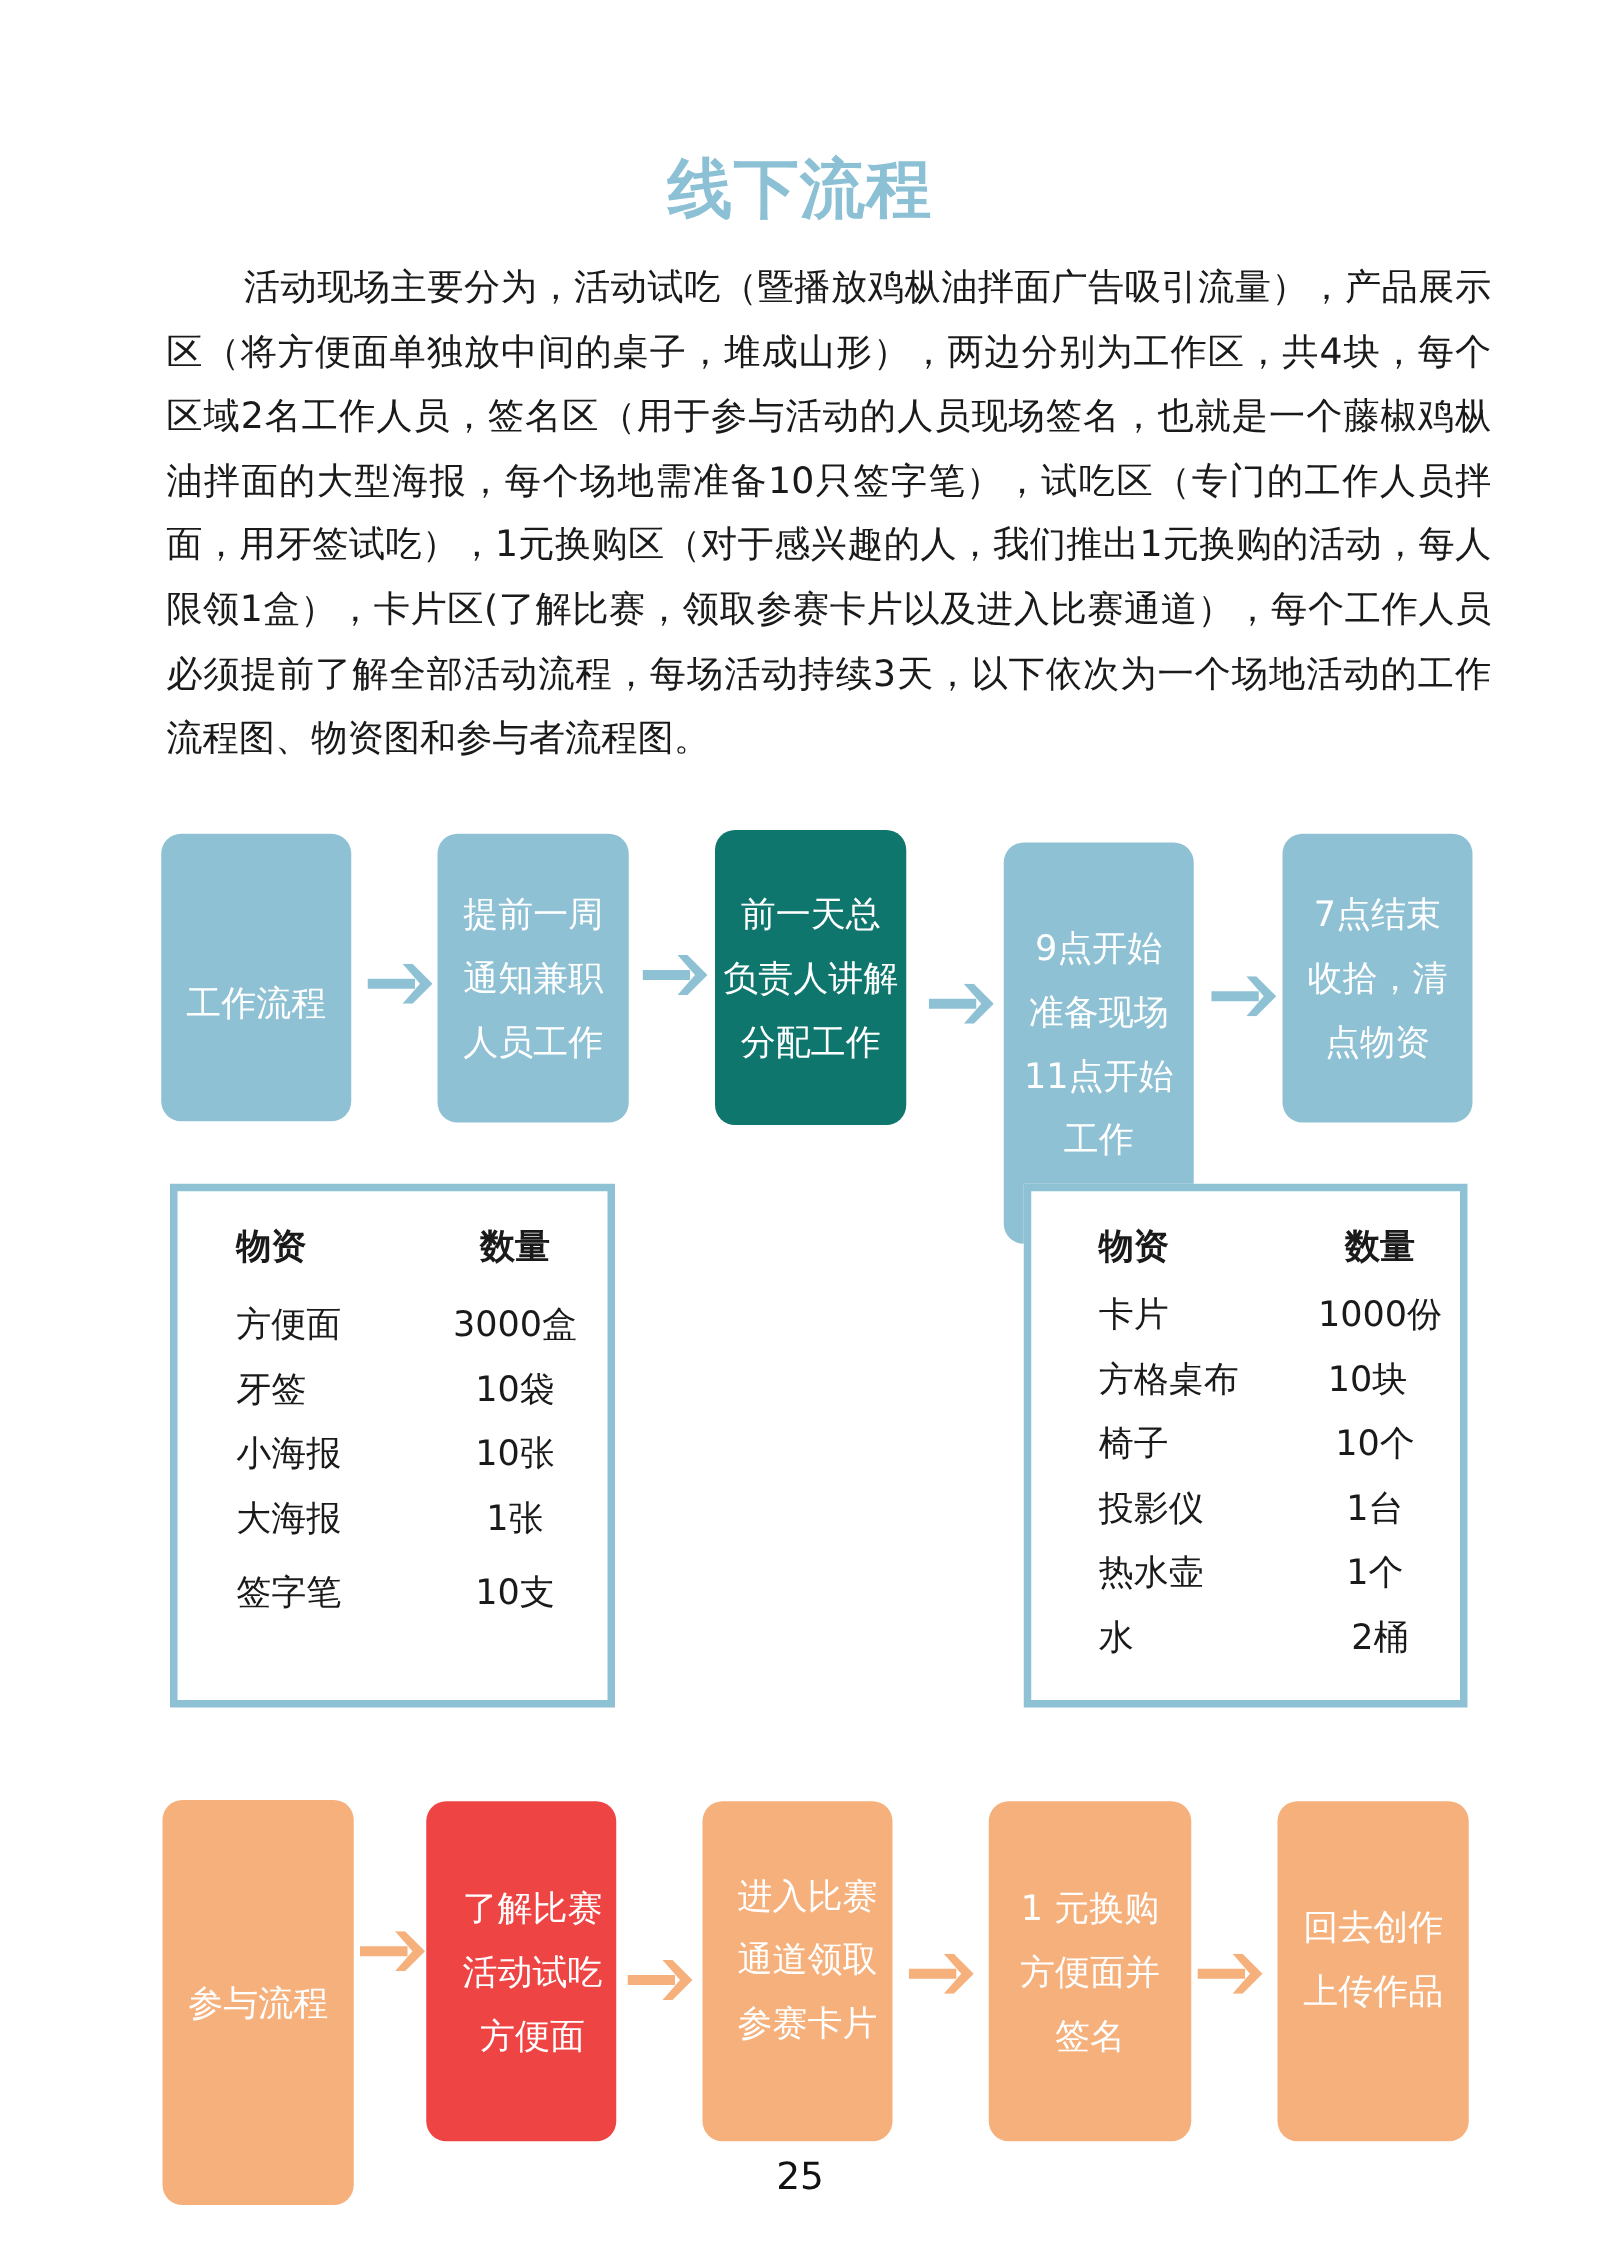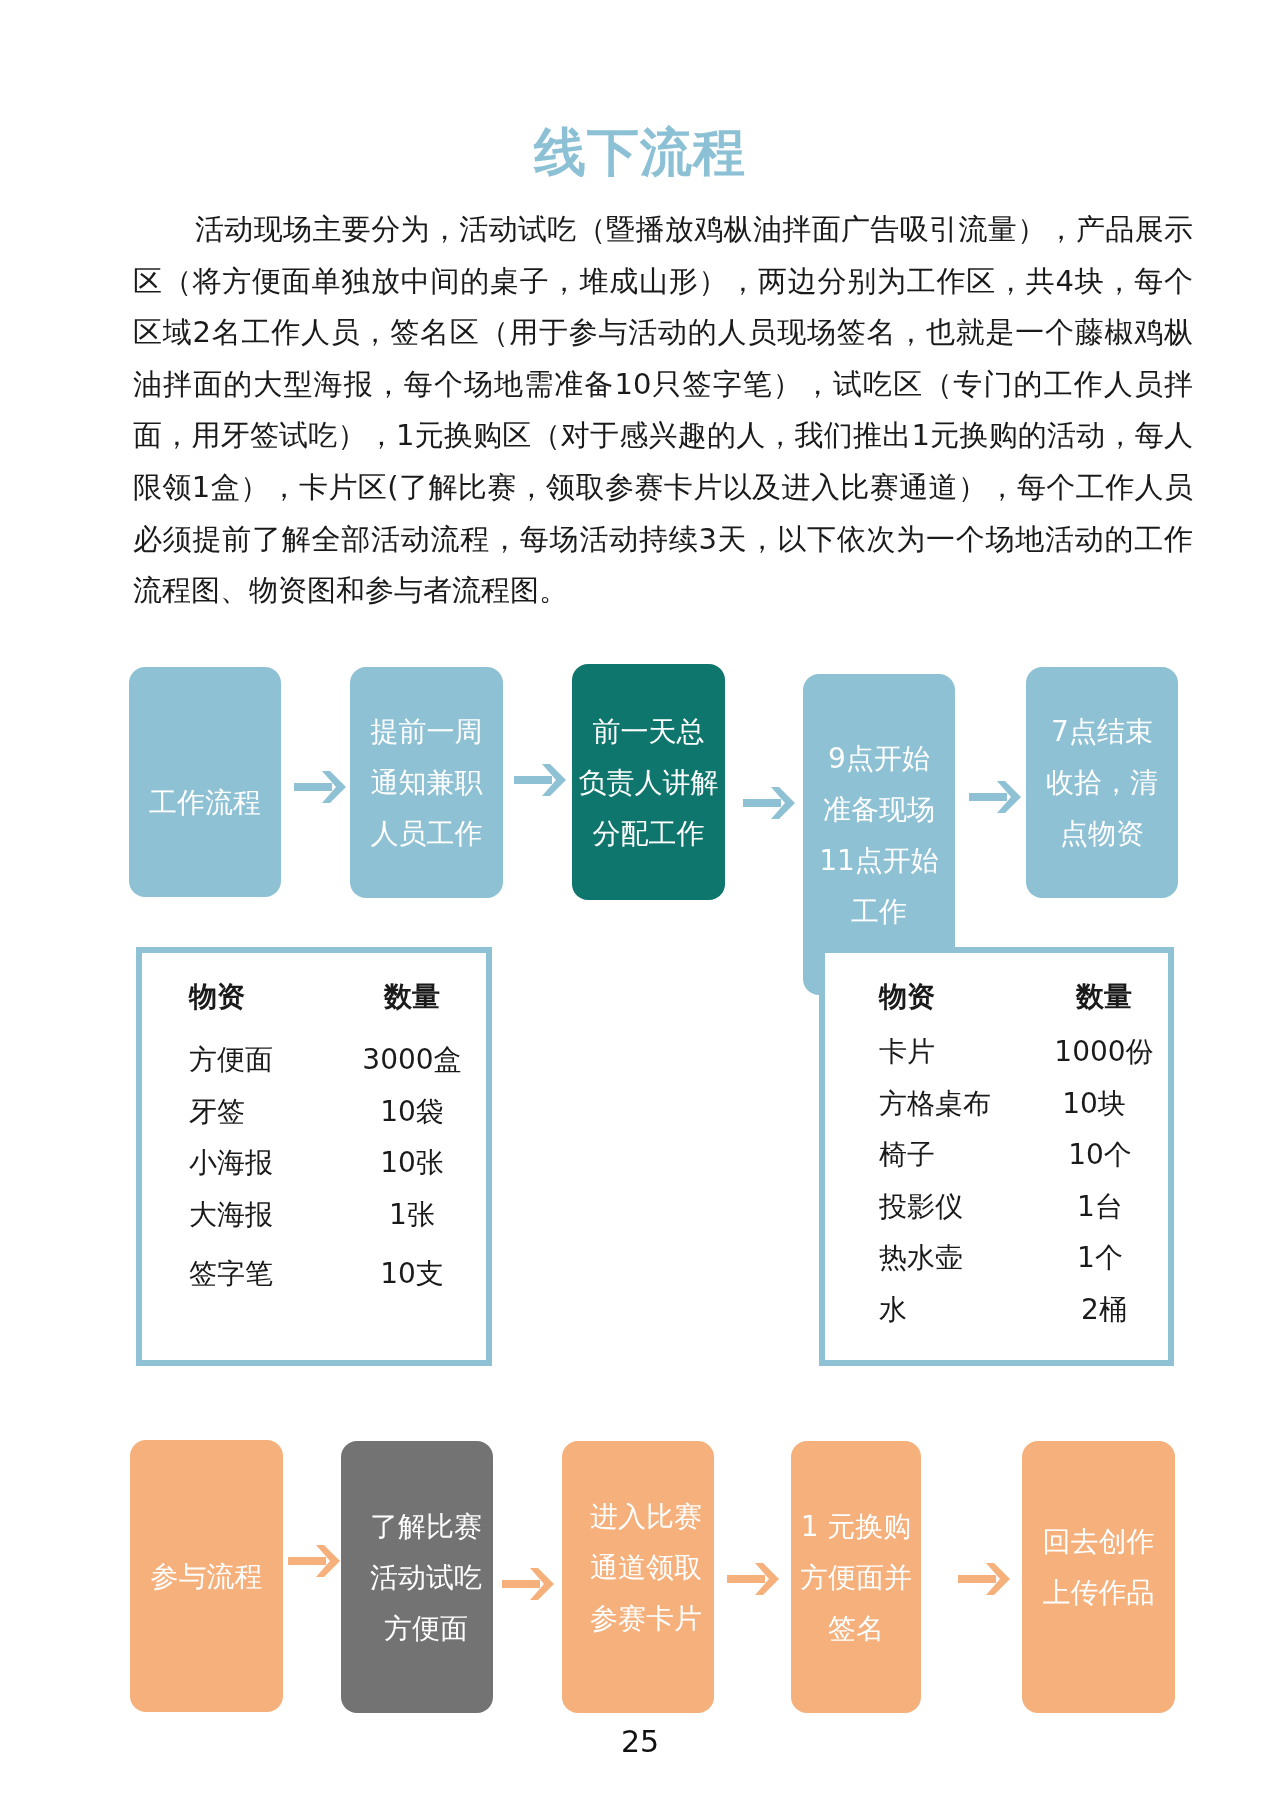--- a/index.html
+++ b/index.html
@@ -138,30 +138,30 @@
       <span class="c1" style="left:54px;">热水壶</span>
       <span class="c2" style="left:205px;">1个</span>
     </div>
     <div class="row" style="top:340px;">
       <span class="c1" style="left:54px;">水</span>
       <span class="c2" style="left:209px;">2桶</span>
     </div>
   </div>
 
   <div>
-    <div class="box" style="left:130px;top:1440px;width:153px;height:272px;background:#f5b07c;">
+    <div class="box" style="left:130px;top:1440px;width:153px;height:324px;background:#f5b07c;">
       <span class="txt">参与流程</span>
     </div>
     <div class="arrow" style="left:288px;top:1545px;">
       <svg width="52" height="32" viewBox="0 0 52 32">
           <rect x="0" y="12" width="38" height="8" fill="#f5b07c"></rect>
           <polygon points="28,0 36,0 52,16 36,32 28,32 42,16" fill="#f5b07c"></polygon>
         </svg>
     </div>
-    <div class="box" style="left:341px;top:1441px;width:152px;height:272px;background:#737373;padding-left:20px;">
+    <div class="box" style="left:341px;top:1441px;width:152px;height:272px;background:#ef4444;padding-left:20px;">
       <span class="txt">了解比赛
 活动试吃
 方便面</span>
     </div>
     <div class="arrow" style="left:502px;top:1568px;">
       <svg width="52" height="32" viewBox="0 0 52 32">
           <rect x="0" y="12" width="38" height="8" fill="#f5b07c"></rect>
           <polygon points="28,0 36,0 52,16 36,32 28,32 42,16" fill="#f5b07c"></polygon>
         </svg>
     </div>
@@ -169,21 +169,21 @@
       <span class="txt" style="margin-top:-20px;margin-left:16px;">进入比赛
 通道领取
 参赛卡片</span>
     </div>
     <div class="arrow" style="left:727px;top:1563px;">
       <svg width="52" height="32" viewBox="0 0 52 32">
           <rect x="0" y="12" width="38" height="8" fill="#f5b07c"></rect>
           <polygon points="28,0 36,0 52,16 36,32 28,32 42,16" fill="#f5b07c"></polygon>
         </svg>
     </div>
-    <div class="box" style="left:791px;top:1441px;width:130px;height:272px;background:#f5b07c;">
+    <div class="box" style="left:791px;top:1441px;width:162px;height:272px;background:#f5b07c;">
       <span class="txt">1 元换购
 方便面并
 签名</span>
     </div>
     <div class="arrow" style="left:958px;top:1563px;">
       <svg width="52" height="32" viewBox="0 0 52 32">
           <rect x="0" y="12" width="38" height="8" fill="#f5b07c"></rect>
           <polygon points="28,0 36,0 52,16 36,32 28,32 42,16" fill="#f5b07c"></polygon>
         </svg>
     </div>

